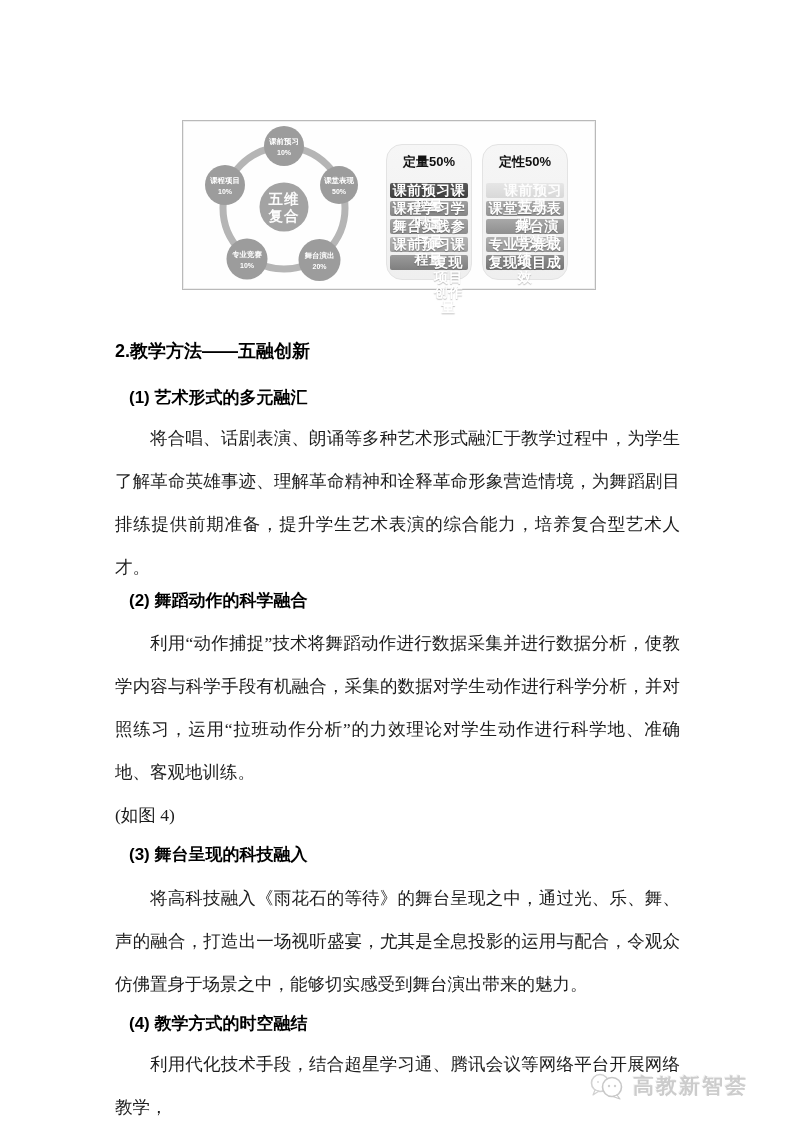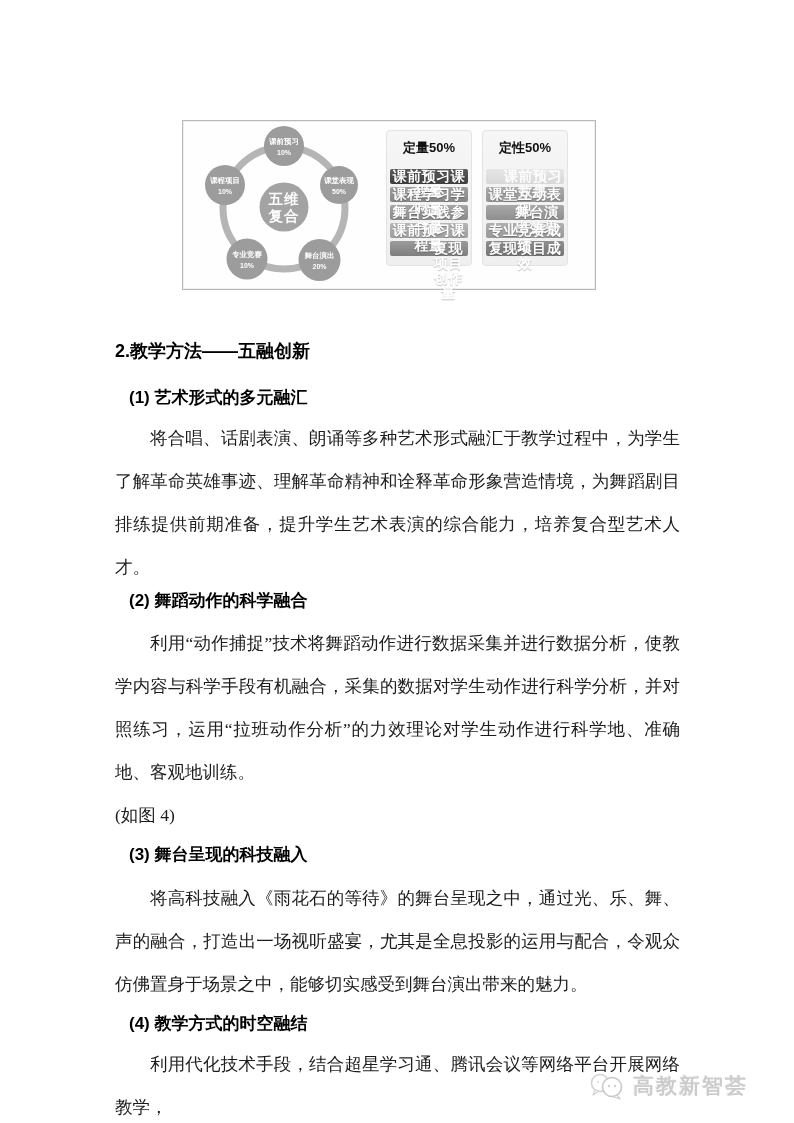--- a/index.html
+++ b/index.html
@@ -19,23 +19,23 @@
   }
   .fig-caption {
     margin-top:13px; text-align:center;
     font-family:"Liberation Sans", sans-serif;
     font-size:15px; font-weight:600; color:#222; line-height:20px;
   }
 
   .diagram-svg { position:absolute; left:6px; top:0; }
 
   .panel {
-    position:absolute; top:9px; width:86px; height:136px;
+    position:absolute; top:23px; width:86px; height:136px;
     background:linear-gradient(#f6f6f6,#efefef);
-    border-radius:4px; border:1px solid #e3e3e3;
+    border-radius:16px; border:1px solid #e3e3e3;
   }
   .panel.quant { left:203px; }
   .panel.qual  { left:299px; }
   .panel-title {
     margin-top:9px; text-align:center;
     font-family:"Liberation Sans", sans-serif;
     font-size:13px; font-weight:bold; color:#111; line-height:16px;
   }
   .pill-list { margin-top:13px; }
   .pill {

